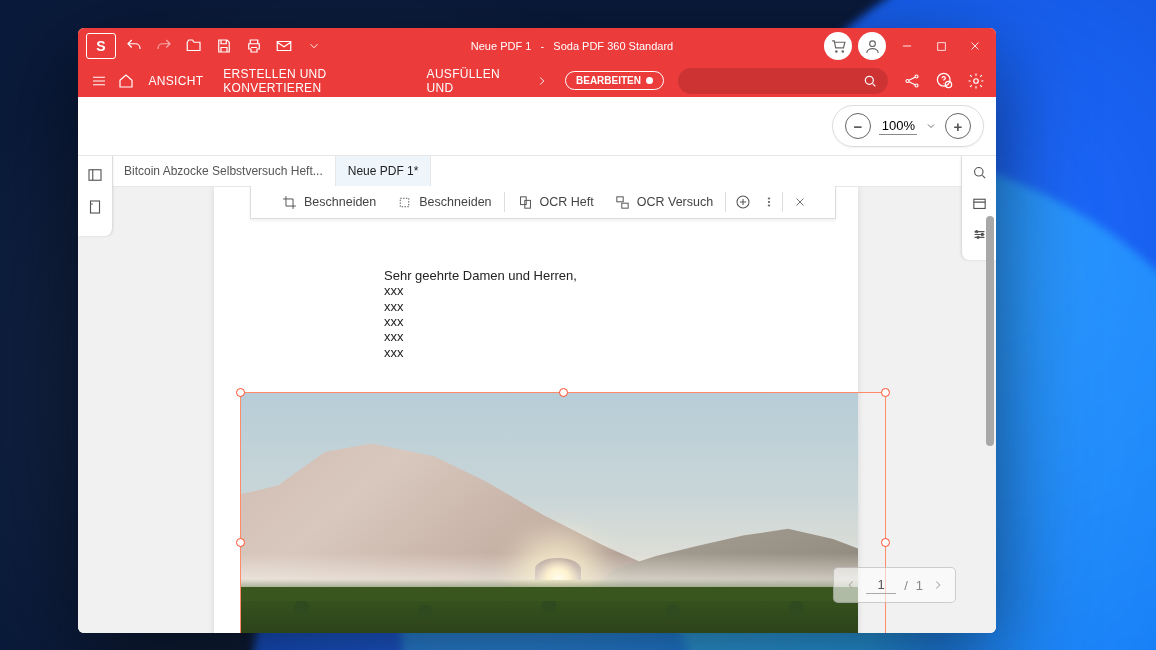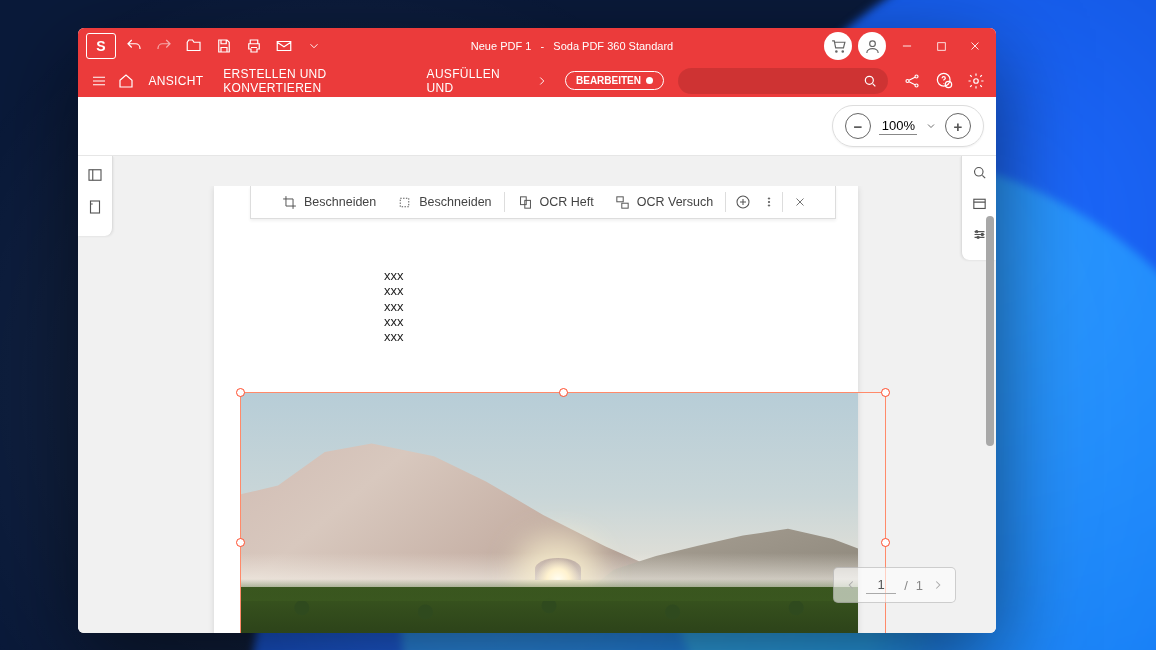--- a/index.html
+++ b/index.html
@@ -256,24 +256,29 @@
             <path d="M4 10h16"></path>
           </svg></div>
       <div><svg width="17" height="17" viewBox="0 0 24 24">
             <path d="M5 8h14M5 12h14M5 16h14"></path>
             <circle cx="8" cy="8" r="1.6"></circle>
             <circle cx="16" cy="12" r="1.6"></circle>
             <circle cx="10" cy="16" r="1.6"></circle>
           </svg></div>
     </div>
 
+    <div class="tabs">
+      <div class="tab">Bitcoin Abzocke Selbstversuch Heft...</div>
+      <div class="tab active">Neue PDF 1*</div>
+    </div>
 
     <div class="canvas">
       <div class="page">
         <div class="text">
+          <div>Sehr geehrte Damen und Herren,</div>
           <div>xxx</div>
           <div>xxx</div>
           <div>xxx</div>
           <div>xxx</div>
           <div>xxx</div>
         </div>
       </div>
 
       <div class="float-tb">
         <div class="titem">

